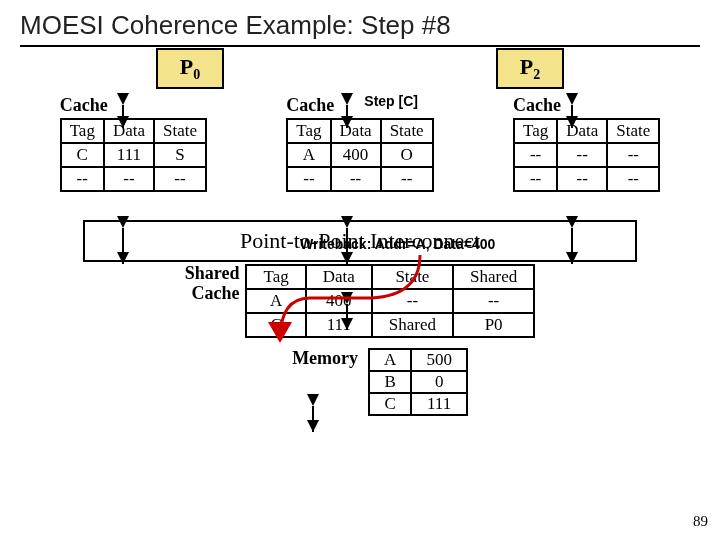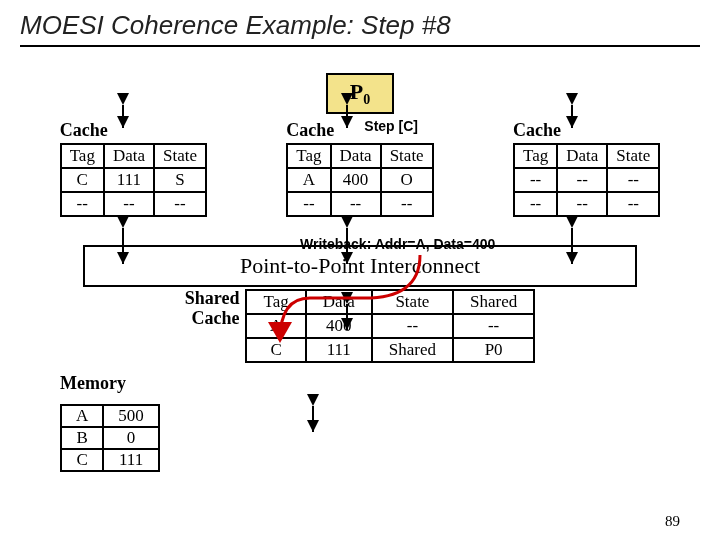--- a/index.html
+++ b/index.html
@@ -10,23 +10,22 @@
     height: 520px;
     position: relative;
     background: #fff;
   }
   .title {
     font-size: 26px;
     font-family: Verdana, sans-serif;
     color: #222;
     border-bottom: 2px solid #000;
     padding-bottom: 4px;
-    margin-bottom: 26px;
+    margin-bottom: 1px;
     font-weight: normal;
-    font-style: italic;
   }
   .procs {
     display: flex;
     justify-content: space-around;
     margin-bottom: 6px;
   }
   .procbox {
     border: 2px solid #000;
     background: #f3e38b;
     padding: 4px 22px;
@@ -117,58 +116,58 @@
     text-align: center;
     font-weight: normal;
   }
   .mem-row {
     display: flex;
     justify-content: center;
     align-items: flex-start;
     gap: 10px;
     margin-top: 10px;
     margin-left: 40px;
-    flex-direction: column;
   }
   .mem-label {
     font-family: "Times New Roman", serif;
     font-weight: bold;
     font-size: 18px;
   }
   table.mem {
     border-collapse: collapse;
     font-family: "Times New Roman", serif;
     font-size: 17px;
   }
   table.mem td {
     border: 2px solid #000;
     padding: 0 14px;
     text-align: center;
   }
   .slidenum {
     position: absolute;
     bottom: 10px;
-    right: 40px;
+    right: 12px;
     font-family: "Times New Roman", serif;
     font-size: 15px;
     text-align: right;
   }
   svg.overlay {
     position: absolute;
     top: 0; left: 0;
     pointer-events: none;
   }
 </style>
 </head>
 <body>
 
 <div class="title">MOESI Coherence Example: Step #8</div>
 
 <div class="procs">
   <div class="procbox"><span>P</span><span class="sub">0</span></div>
+  <div class="procbox"><span>P</span><span class="sub">2</span></div>
 </div>
 
 <div class="caches">
 
   <div class="cacheblock">
     <div class="cache-label">Cache</div>
     <table class="cache">
       <tbody>
           <tr>
             <th>Tag</th>

